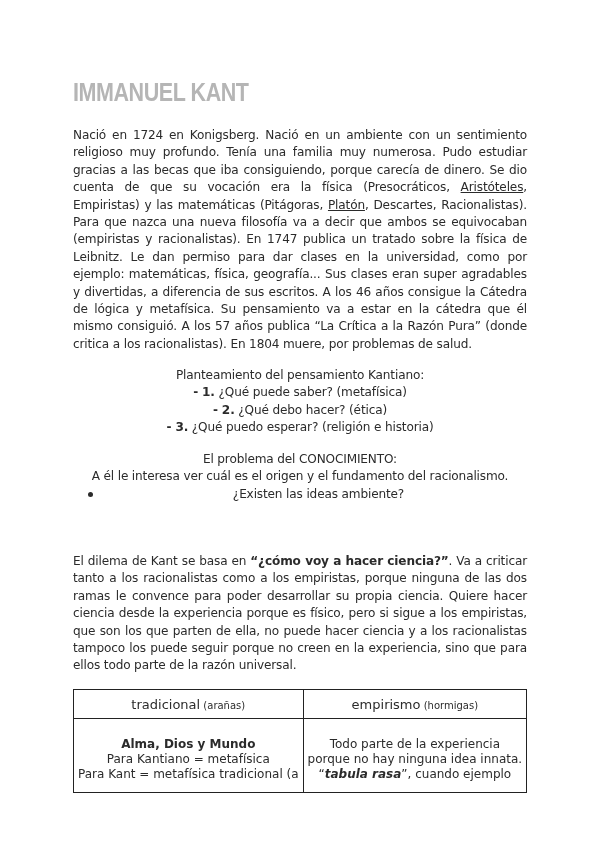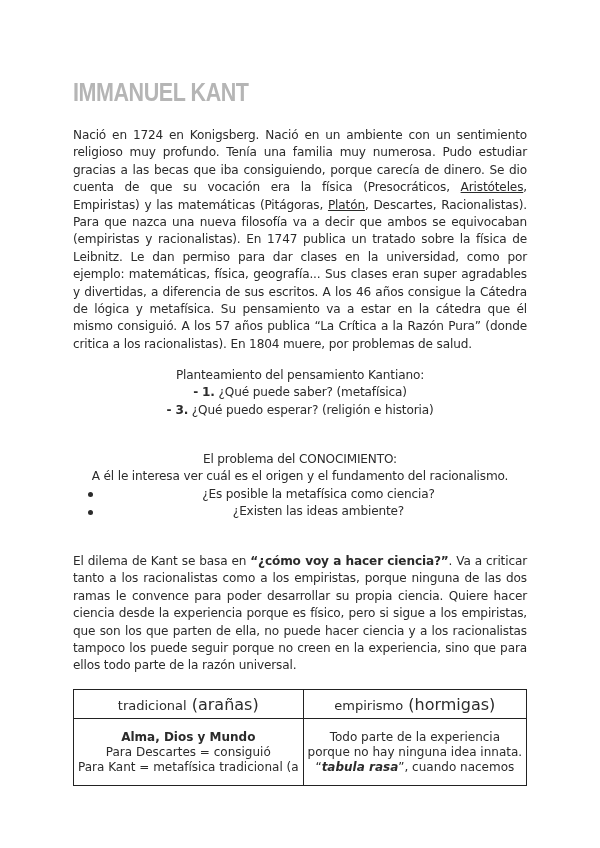--- a/index.html
+++ b/index.html
@@ -81,73 +81,73 @@
       text-align: center;
       vertical-align: middle;
       font-weight: normal;
       padding: 0 4px;
     }
     table.compare th {
       height: 28px;
       font-size: 13px;
     }
     table.compare th small {
-      font-size: 16px;
+      font-size: 10px;
     }
     table.compare td {
       height: 55px;
       line-height: 15px;
       vertical-align: top;
-      padding-top: 11px;
+      padding-top: 18px;
       white-space: nowrap;
       overflow: hidden;
     }
     .col1 { width: 226px; }
     .ital { font-style: italic; font-weight: bold; }
   </style>
 </head>
 <body>
 
 <div class="page">
 
   <h1 class="title">IMMANUEL KANT</h1>
 
   <p class="para" style="top:127px;"><span>Nació en 1724 en Konigsberg. Nació en un ambiente con un sentimiento religioso muy profundo. Tenía una familia muy numerosa. Pudo estudiar gracias a las becas que iba consiguiendo, porque carecía de dinero. Se dio cuenta de que su vocación era la física (Presocráticos, </span><u>Aristóteles</u><span>, Empiristas) y las matemáticas (Pitágoras, </span><u>Platón</u><span>, Descartes, Racionalistas). Para que nazca una nueva filosofía va a decir que ambos se equivocaban (empiristas y racionalistas). En 1747 publica un tratado sobre la física de Leibnitz. Le dan permiso para dar clases en la universidad, como por ejemplo: matemáticas, física, geografía... Sus clases eran super agradables y divertidas, a diferencia de sus escritos. A los 46 años consigue la Cátedra de lógica y metafísica. Su pensamiento va a estar en la cátedra que él mismo consiguió. A los 57 años publica “La Crítica a la Razón Pura” (donde critica a los racionalistas). En 1804 muere, por problemas de salud.</span></p>
 
   <div class="para left" style="top:367px;">
     <span class="line">Planteamiento del pensamiento Kantiano:</span>
     <span class="line"><b>- 1.</b><span> ¿Qué puede saber? (metafísica)</span></span>
+    <span class="line"><b>- 2.</b><span> ¿Qué debo hacer? (ética)</span></span>
     <span class="line"><b>- 3.</b><span> ¿Qué puedo esperar? (religión e historia)</span></span>
   </div>
 
   <div class="para left" style="top:451px;">
     <span class="line">El problema del CONOCIMIENTO:</span>
     <span class="line">A él le interesa ver cuál es el origen y el fundamento del racionalismo.</span>
     <ul class="bullets">
-      <li><span class="dot"></span><span>¿Es posible la metafísica como ciencia?</span></li>
       <li><span class="dot"></span><span>¿Existen las ideas ambiente?</span></li>
     </ul>
   </div>
 
   <p class="para" style="top:553px;"><span>El dilema de Kant se basa en </span><b>“¿cómo voy a hacer ciencia?”</b><span>. Va a criticar tanto a los racionalistas como a los empiristas, porque ninguna de las dos ramas le convence para poder desarrollar su propia ciencia. Quiere hacer ciencia desde la experiencia porque es físico, pero si sigue a los empiristas, que son los que parten de ella, no puede hacer ciencia y a los racionalistas tampoco los puede seguir porque no creen en la experiencia, sino que para ellos todo parte de la razón universal.</span></p>
 
   <table class="compare">
     <tbody>
         <tr>
       <th class="col1"><span>tradicional</span><small> (arañas)</small></th>
       <th><span>empirismo</span><small> (hormigas)</small></th>
     </tr>
     <tr>
       <td class="col1">
         <b class="line">Alma, Dios y Mundo</b>
-        <span class="line">Para Descartes = consiguió</span>
+        <span class="line">Para Kantiano = metafísica</span>
         <span class="line">Para Kant = metafísica tradicional (a</span>
       </td>
       <td>
         <span class="line">Todo parte de la experiencia</span>
         <span class="line">porque no hay ninguna idea innata.</span>
-        <span class="line"><span>“</span><span class="ital">tabula rasa</span><span>”, cuando nacemos</span></span>
+        <span class="line"><span>“</span><span class="ital">tabula rasa</span><span>”, cuando ejemplo</span></span>
       </td>
     </tr>
   </tbody>
     </table>
 
 </div>
 
 </body></html>

